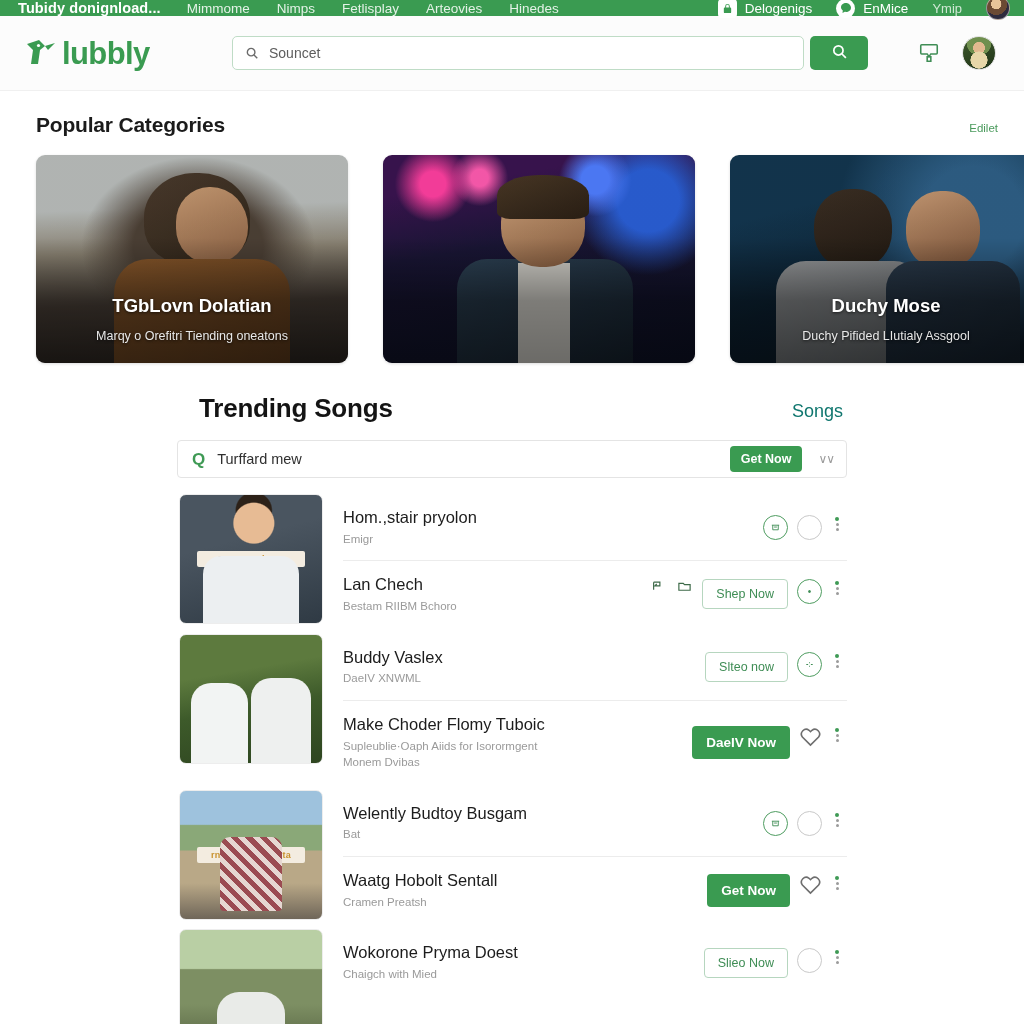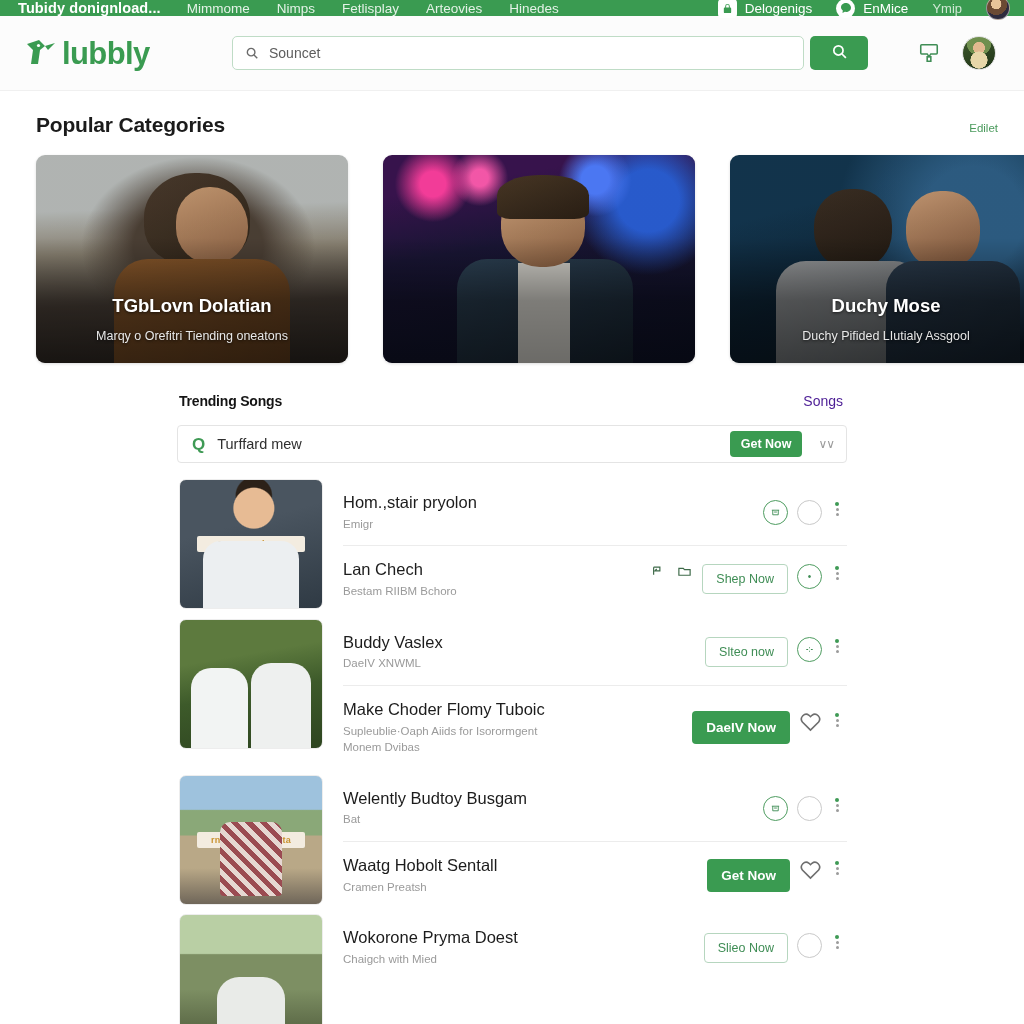--- a/index.html
+++ b/index.html
@@ -188,22 +188,22 @@
     font-size: 12.5px; color: #e8e8e8; line-height: 1.35;
     text-shadow: 0 1px 3px rgba(0,0,0,.7);
   }
 
   
   .panel { width: 670px; margin: 30px auto 0; }
   .panel-head {
     display: flex; align-items: baseline; justify-content: space-between;
     padding: 0 4px 0 2px;
   }
-  .panel-title { font-size: 14px; font-weight: bold; color: #141414; letter-spacing: -.2px; }
-  .panel-link { font-size: 14px; color: #4c1d95; cursor: pointer; margin-left: 15px; }
+  .panel-title { font-size: 26px; font-weight: bold; color: #141414; letter-spacing: -.2px; margin-left: 20px; }
+  .panel-link { font-size: 18px; color: #0f766e; cursor: pointer; margin-left: 15px; }
 
   .qrow {
     margin-top: 16px; height: 38px;
     border: 1px solid #e4e4e4; border-radius: 4px; background: #fff;
     display: flex; align-items: center; padding: 0 8px 0 14px; gap: 12px;
   }
   .qrow .qico { font-size: 17px; font-weight: bold; color: #3f9a55; line-height: 1; }
   .qrow .qtxt { font-size: 14.5px; color: #2f2f2f; flex: 1 1 auto; }
   .btn-green {
     background: #3a9b51; color: #fff; border: none; border-radius: 4px;

